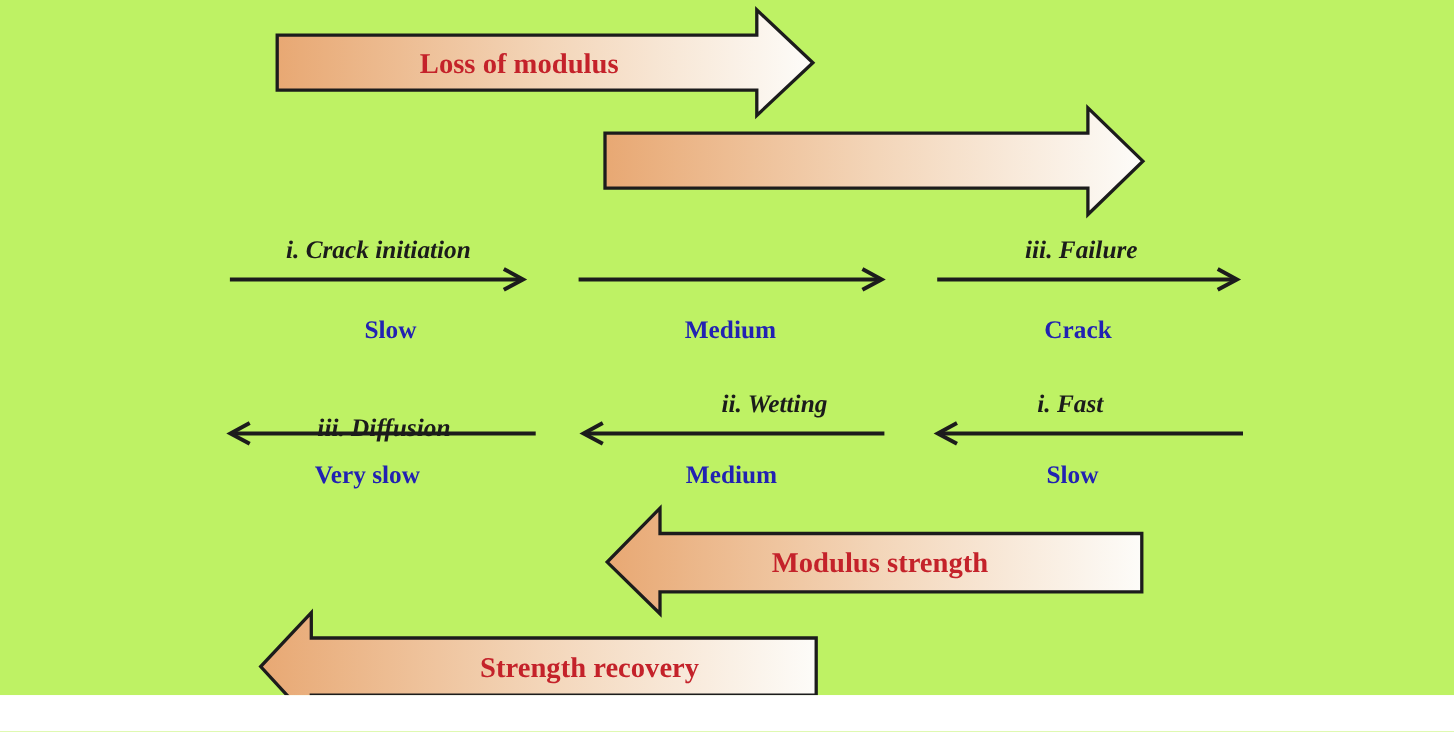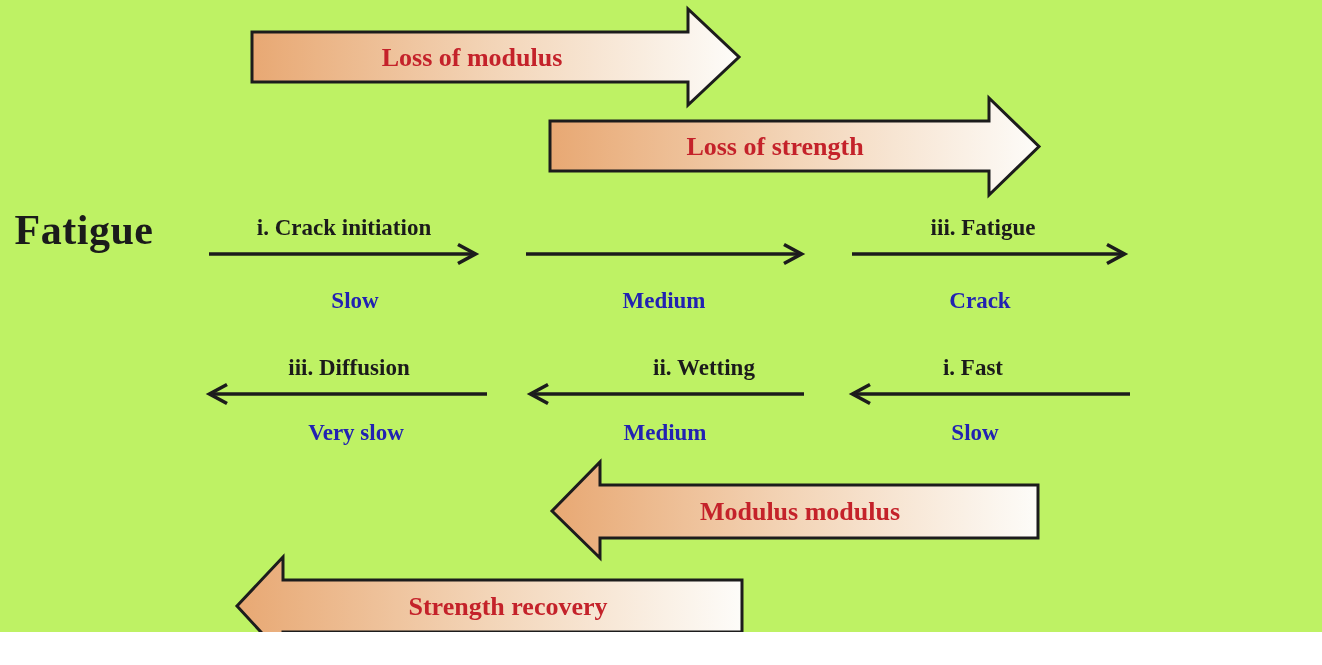--- a/index.html
+++ b/index.html
@@ -12,21 +12,21 @@
   }
   .layer{position:absolute;left:0;top:0;}
   .t{
     position:absolute;
     transform:translate(-50%,-50%);
     white-space:nowrap;
     font-weight:bold;
     line-height:1;
   }
   .side-title{font-size:42px;color:var(--text-black,#1b1b1b);letter-spacing:0.5px;}
-  .step-label{font-size:23px;color:var(--text-black,#1b1b1b);}
+  .step-label{font-size:23px;color:var(--text-black,#1b1b1b);font-style:italic;}
   .speed-label{font-size:23px;color:var(--speed-blue,#2222b2);}
   .block-label{font-size:26px;color:var(--label-red,#c4222a);}
   .block{
     stroke:var(--arrow-outline,#1c1c1c);
     stroke-width:3;
     stroke-linejoin:miter;
     fill:url(#tanfade);
   }
   .thin line{stroke:var(--arrow-outline,#1c1c1c);stroke-width:3.6;}
   .thin path{stroke:var(--arrow-outline,#1c1c1c);stroke-width:3.6;fill:none;stroke-linecap:butt;stroke-linejoin:miter;}
@@ -74,34 +74,32 @@
       <line x1="534" y1="394" x2="804" y2="394"></line>
       <path d="M548,384.5 L530.5,394 L548,403.5"></path>
     </g>
     <g class="thin">
       <line x1="856" y1="394" x2="1130" y2="394"></line>
       <path d="M870,384.5 L852.5,394 L870,403.5"></path>
     </g>
   </svg>
 
   <div class="t block-label" style="left:472px;top:58px">Loss of modulus</div>
-  <div class="t block-label" style="left:775px;top:147px">Loss of strength</div>
-  <div class="t block-label" style="left:800px;top:512px">Modulus modulus</div>
-  <div class="t block-label" style="left:508px;top:607px">Strength recovery</div>
+  <div class="t block-label" style="left:800px;top:512px">Modulus strength</div>
+  <div class="t block-label" style="left:536px;top:607px">Strength recovery</div>
 
-  <div class="t side-title" style="left:84px;top:230px">Fatigue</div>
 
   <div class="t step-label" style="left:344px;top:227px">i. Crack initiation</div>
-  <div class="t step-label" style="left:983px;top:227px">iii. Fatigue</div>
+  <div class="t step-label" style="left:983px;top:227px">iii. Failure</div>
 
   <div class="t speed-label" style="left:355px;top:300px">Slow</div>
   <div class="t speed-label" style="left:664px;top:300px">Medium</div>
   <div class="t speed-label" style="left:980px;top:300px">Crack</div>
 
-  <div class="t step-label" style="left:349px;top:367px">iii. Diffusion</div>
+  <div class="t step-label" style="left:349px;top:389px">iii. Diffusion</div>
   <div class="t step-label" style="left:704px;top:367px">ii. Wetting</div>
   <div class="t step-label" style="left:973px;top:367px">i. Fast</div>
 
-  <div class="t speed-label" style="left:356px;top:432px">Very slow</div>
+  <div class="t speed-label" style="left:334px;top:432px">Very slow</div>
   <div class="t speed-label" style="left:665px;top:432px">Medium</div>
   <div class="t speed-label" style="left:975px;top:432px">Slow</div>
 
 </div>
 
 </body></html>

